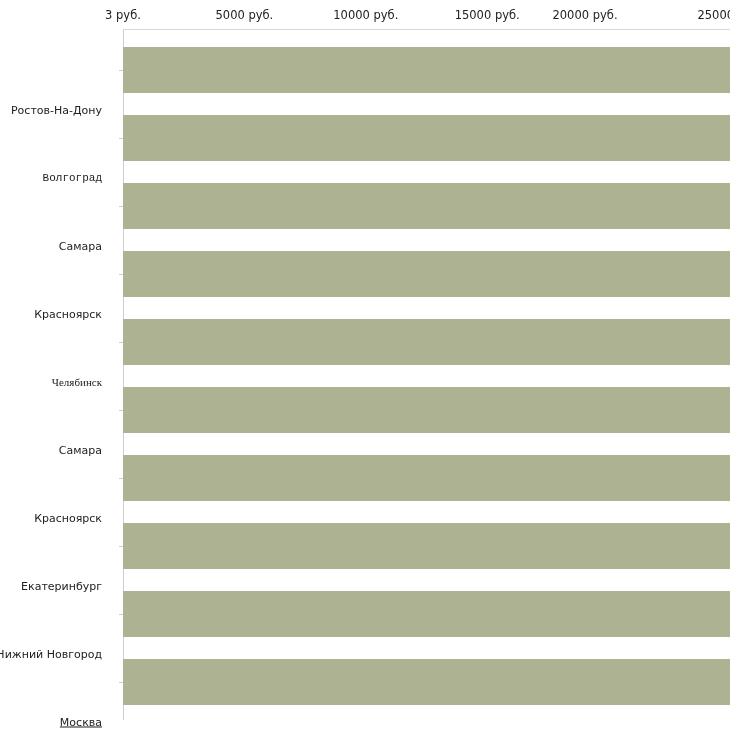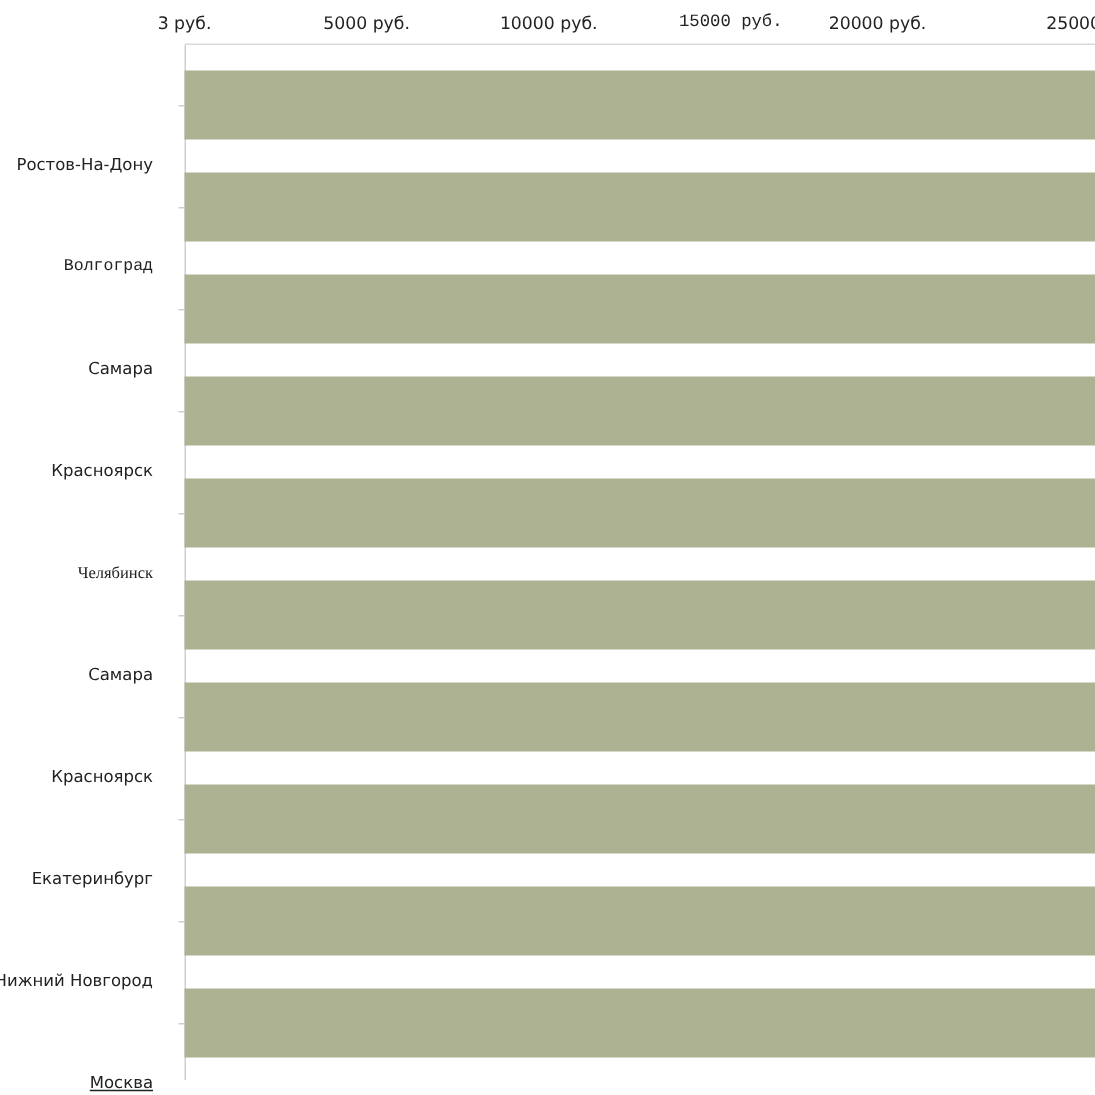--- a/index.html
+++ b/index.html
@@ -156,16 +156,16 @@
       <div class="tick-mark" style="top: 516px;"></div>
       <div class="cat-label-item" style="top: 584px;">Нижний Новгород</div>
       <div class="tick-mark" style="top: 584px;"></div>
       <div class="cat-label-item" style="top: 652px; text-decoration: underline;">Москва</div>
       <div class="tick-mark" style="top: 652px;"></div>
     </div>
 
 <div class="axis-tick-label" style="left: 123px;">3 руб.</div>
     <div class="axis-tick-label" style="left: 244.4px;">5000 руб.</div>
     <div class="axis-tick-label" style="left: 365.8px;">10000 руб.</div>
-    <div class="axis-tick-label" style="left: 487.2px; font-family: Liberation Mono, monospace;">15000 руб.</div>
+    <div class="axis-tick-label" style="left: 487.2px;">15000 руб.</div>
     <div class="axis-tick-label" style="left: 585px;">20000 руб.</div>
     <div class="axis-tick-label" style="left: 730px;">25000 руб.</div>
   </div>
 
 </body></html>

